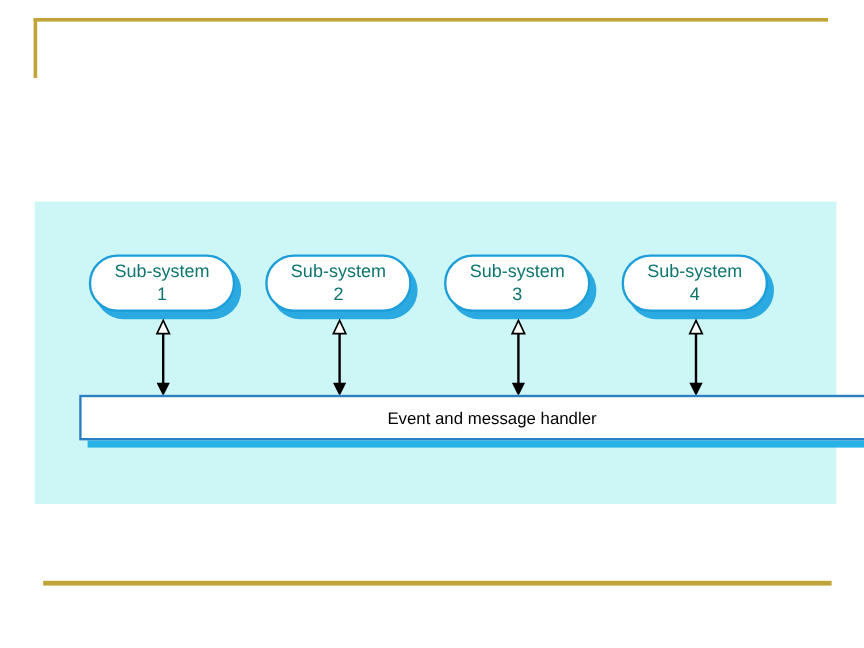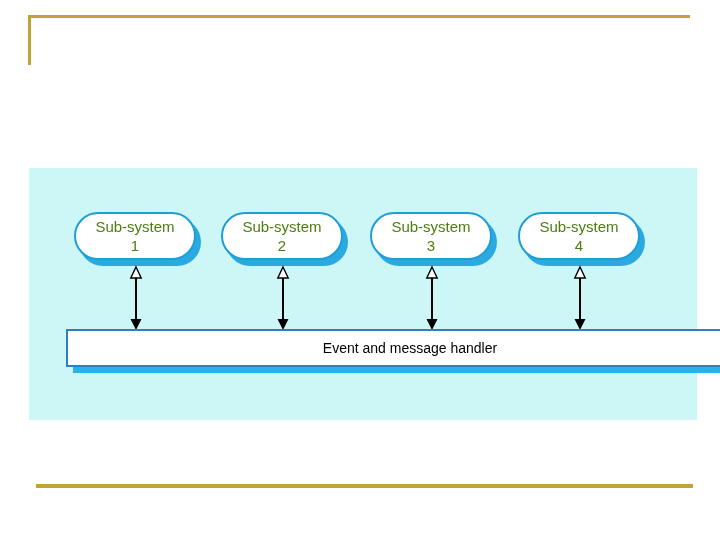--- a/index.html
+++ b/index.html
@@ -63,21 +63,21 @@
     border-radius: 26px;
     box-shadow: 5px 6px 0 var(--pill-shadow, #2BAAE2);
     box-sizing: border-box;
     display: flex;
     flex-direction: column;
     align-items: center;
     justify-content: center;
     text-align: center;
     font-size: 15px;
     line-height: 19px;
-    color: #4d7c0f;
+    color: #0f766e;
   }
   .pill-1 { left: 45px; }
   .pill-2 { left: 192px; }
   .pill-3 { left: 341px; }
   .pill-4 { left: 489px; }
   
   .arrow {
     position: absolute;
     top: 97px;
     width: 20px; height: 66px;

